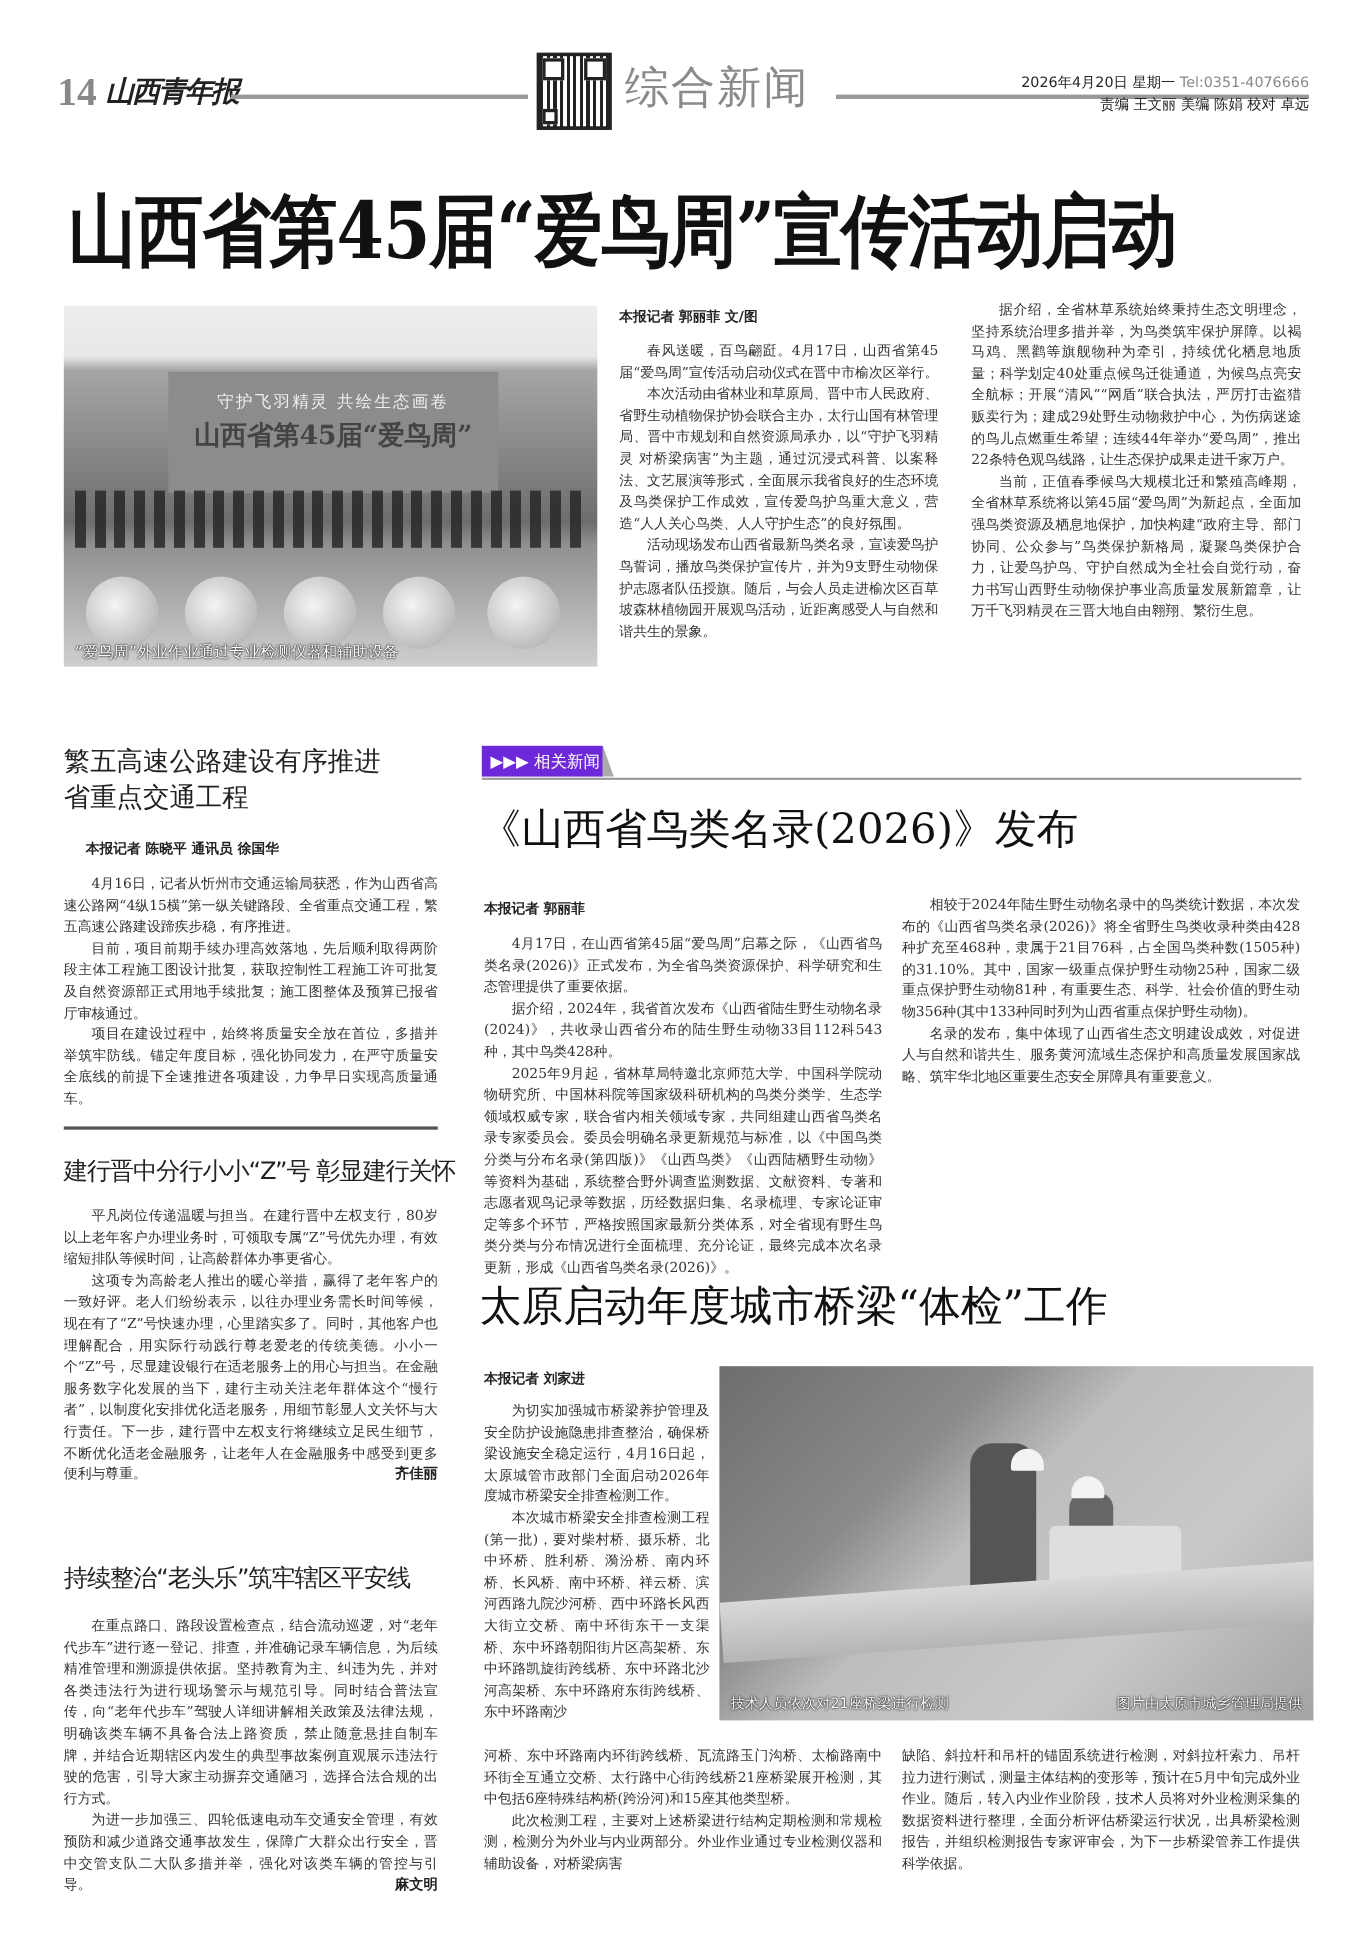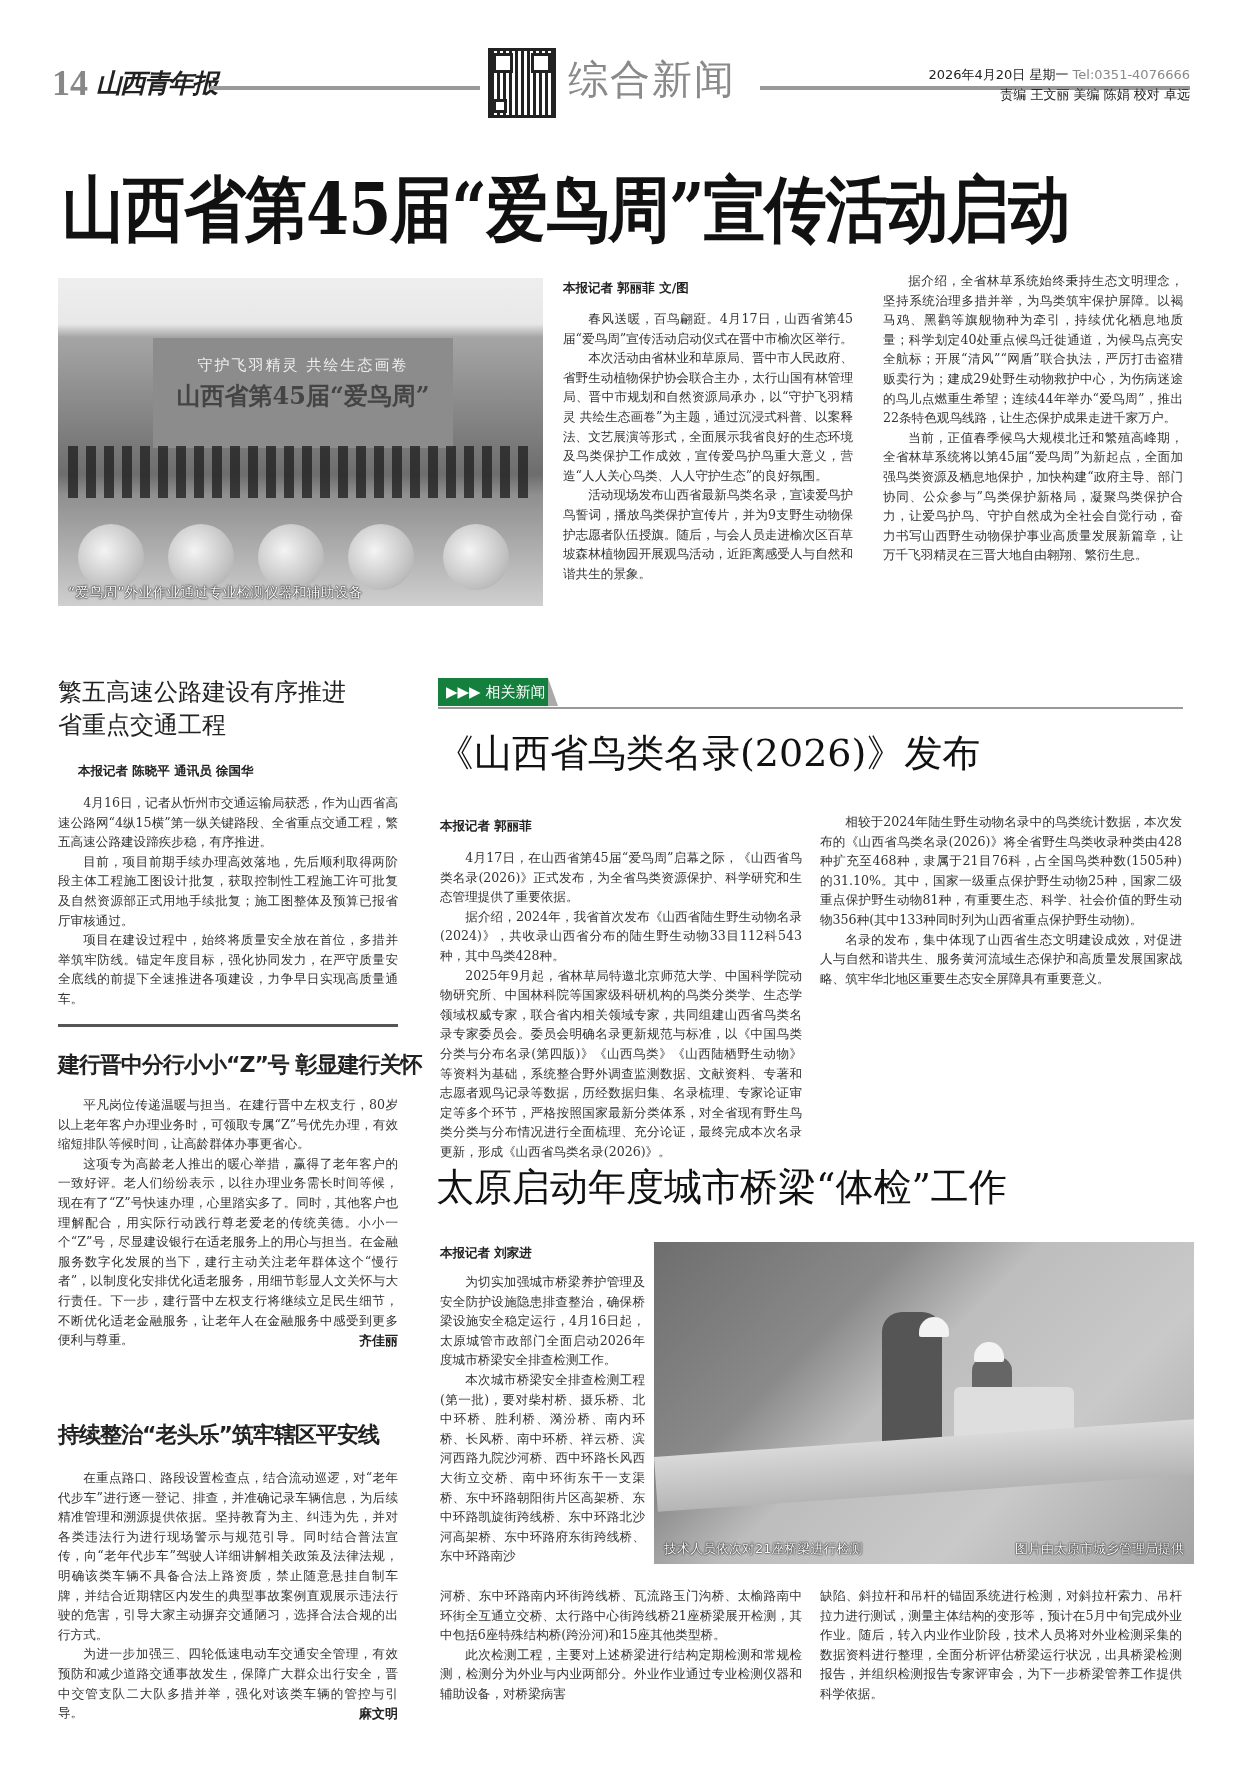--- a/index.html
+++ b/index.html
@@ -46,24 +46,24 @@
   .caption2a { position:absolute; left: 10px; bottom: 6px; color:#fff; font-size: 13px; font-family:"DejaVu Sans",sans-serif; text-shadow: 0 0 2px #000, 0 0 1px #000; }
   .caption2b { position:absolute; right: 10px; bottom: 6px; color:#fff; font-size: 13px; font-family:Liberation Mono, monospace; text-shadow: 0 0 2px #000, 0 0 1px #000; }
 
   
   .byline { font-size: 12.5px; font-weight: bold; color: #222; font-family: "DejaVu Sans", sans-serif; }
   .body { font-size: 12.6px; line-height: 19.6px; color: #333; text-align: justify; }
   .body p { text-indent: 2em; }
   .author { text-align: right; font-weight: bold; font-family: "DejaVu Sans", sans-serif; color: #222; font-size: 13px; margin-top: -19px; }
 
   .side-head1 { left: 58px; top: 676px; font-size: 24px; line-height: 33px; color: #222; font-family: "DejaVu Sans", sans-serif; }
-  .side-head { font-size: 22px; color: #222; font-family: "DejaVu Sans", sans-serif; font-weight: bold; letter-spacing: -1px; }
+  .side-head { font-size: 22px; color: #222; font-family: "DejaVu Sans", sans-serif; font-weight: normal; letter-spacing: -1px; }
   .hr-dark { height: 3px; background: #555; }
 
-  .related-tag { left: 438px; top: 678px; width: 110px; height: 28px; background: #15803d; color: #fff; font-size: 15px; font-family:"DejaVu Sans",sans-serif; line-height: 28px; padding-left: 8px; }
+  .related-tag { left: 438px; top: 678px; width: 110px; height: 28px; background: #6d28d9; color: #fff; font-size: 15px; font-family:"DejaVu Sans",sans-serif; line-height: 28px; padding-left: 8px; }
   .related-tag::after { content:""; position:absolute; right:-10px; top:0; border-left: 10px solid #aaa; border-top: 28px solid transparent; }
   .related-rule { left: 438px; top: 707px; width: 745px; height: 2px; background: #999; }
   .head2 { left: 436px; top: 728px; font-size: 38px; color: #111; font-family: "DejaVu Serif", serif; }
   .head3 { left: 436px; top: 1162px; font-size: 38px; color: #111; font-family: "DejaVu Serif", serif; }
 </style>
 </head>
 <body>
 
 <div class="abs page-num">14</div>
 <div class="abs paper-name">山西青年报</div>
@@ -93,21 +93,21 @@
     <div class="ball" style="left:200px"></div>
     <div class="ball" style="left:290px"></div>
     <div class="ball" style="left:385px"></div>
   </div>
   <div class="caption1">“爱鸟周”外业作业通过专业检测仪器和辅助设备</div>
 </div>
 
 <div class="abs byline" style="left:563px; top:280px;">本报记者 郭丽菲 文/图</div>
 <div class="abs body" style="left:563px; top:309px; width:290px;">
   <p>春风送暖，百鸟翩跹。4月17日，山西省第45届“爱鸟周”宣传活动启动仪式在晋中市榆次区举行。</p>
-  <p>本次活动由省林业和草原局、晋中市人民政府、省野生动植物保护协会联合主办，太行山国有林管理局、晋中市规划和自然资源局承办，以“守护飞羽精灵 共绘生态画卷”为主题，通过沉浸式科普、以案释法、文艺展演等形式，全面展示我省良好的生态环境及鸟类保护工作成效，宣传爱鸟护鸟重大意义，营造“人人关心鸟类、人人守护生态”的良好氛围。</p>
+  <p>本次活动由省林业和草原局、晋中市人民政府、省野生动植物保护协会联合主办，太行山国有林管理局、晋中市规划和自然资源局承办，以“守护飞羽精灵 对桥梁病害”为主题，通过沉浸式科普、以案释法、文艺展演等形式，全面展示我省良好的生态环境及鸟类保护工作成效，宣传爱鸟护鸟重大意义，营造“人人关心鸟类、人人守护生态”的良好氛围。</p>
   <p>活动现场发布山西省最新鸟类名录，宣读爱鸟护鸟誓词，播放鸟类保护宣传片，并为9支野生动物保护志愿者队伍授旗。随后，与会人员走进榆次区百草坡森林植物园开展观鸟活动，近距离感受人与自然和谐共生的景象。</p>
 </div>
 <div class="abs body" style="left:883px; top:271px; width:300px;">
   <p>据介绍，全省林草系统始终秉持生态文明理念，坚持系统治理多措并举，为鸟类筑牢保护屏障。以褐马鸡、黑鹳等旗舰物种为牵引，持续优化栖息地质量；科学划定40处重点候鸟迁徙通道，为候鸟点亮安全航标；开展“清风”“网盾”联合执法，严厉打击盗猎贩卖行为；建成29处野生动物救护中心，为伤病迷途的鸟儿点燃重生希望；连续44年举办“爱鸟周”，推出22条特色观鸟线路，让生态保护成果走进千家万户。</p>
   <p>当前，正值春季候鸟大规模北迁和繁殖高峰期，全省林草系统将以第45届“爱鸟周”为新起点，全面加强鸟类资源及栖息地保护，加快构建“政府主导、部门协同、公众参与”鸟类保护新格局，凝聚鸟类保护合力，让爱鸟护鸟、守护自然成为全社会自觉行动，奋力书写山西野生动物保护事业高质量发展新篇章，让万千飞羽精灵在三晋大地自由翱翔、繁衍生息。</p>
 </div>
 
 <div class="abs side-head1">
   <div>繁五高速公路建设有序推进</div>
   <div>省重点交通工程</div>

